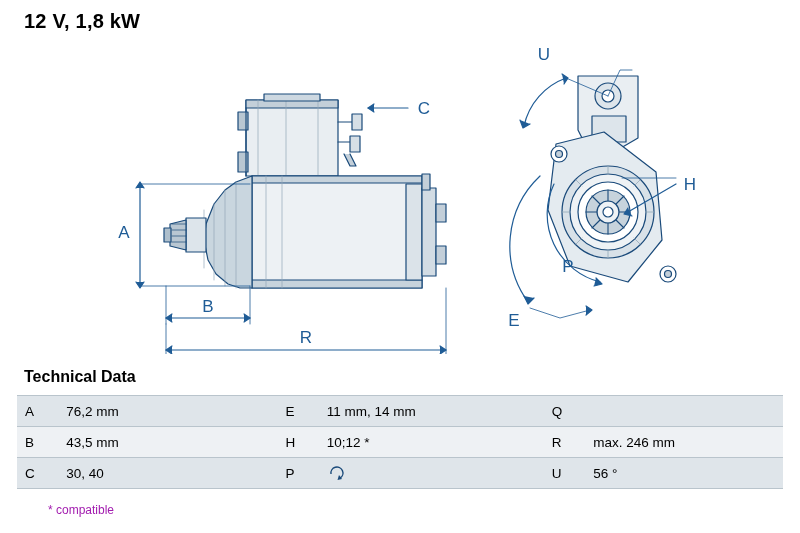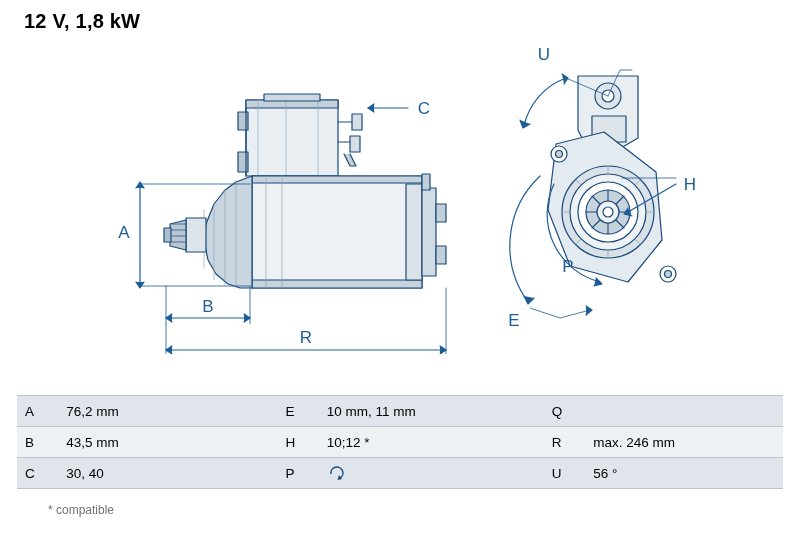--- a/index.html
+++ b/index.html
@@ -75,21 +75,21 @@
   }
   td.sep {
     width: 12px;
     padding: 0;
   }
   .footnote {
     position: absolute;
     left: 48px;
     top: 503px;
     font-size: 12px;
-    color: #737373;
+    color: #a21caf;
   }
   .p-icon {
     display: inline-block;
     width: 20px;
     height: 18px;
     vertical-align: middle;
   }
 </style>
 </head>
 <body>
@@ -201,29 +201,30 @@
       <text x="568" y="238" font-family="Liberation Sans, sans-serif" font-size="17" fill="#1f5c96" stroke="none" text-anchor="middle">P</text>
 
       <path d="M540 142 A 96 96 0 0 0 528 268" stroke="#1f5c96" fill="none"></path>
       <path d="M524 262 L528 270 L534 264" fill="#1f5c96" stroke="#1f5c96"></path>
       <path d="M530 274 L560 284 L590 276" stroke="#1f5c96" stroke-width="0.8" fill="none"></path>
       <path d="M586 272 L592 276 L586 281" fill="#1f5c96" stroke="#1f5c96"></path>
       <text x="514" y="292" font-family="Liberation Sans, sans-serif" font-size="17" fill="#1f5c96" stroke="none" text-anchor="middle">E</text>
     </g>
   </svg>
 
+  <div class="tech-title">Technical Data</div>
 
   <table class="tech">
     <tbody>
       <tr class="r-odd">
         <td class="key">A</td>
         <td class="val">76,2 mm</td>
         <td class="sep"></td>
         <td class="key">E</td>
-        <td class="val">10 mm, 11 mm</td>
+        <td class="val">11 mm, 14 mm</td>
         <td class="sep"></td>
         <td class="key">Q</td>
         <td class="val"></td>
       </tr>
       <tr class="r-even">
         <td class="key">B</td>
         <td class="val">43,5 mm</td>
         <td class="sep"></td>
         <td class="key">H</td>
         <td class="val">10;12 *</td>

